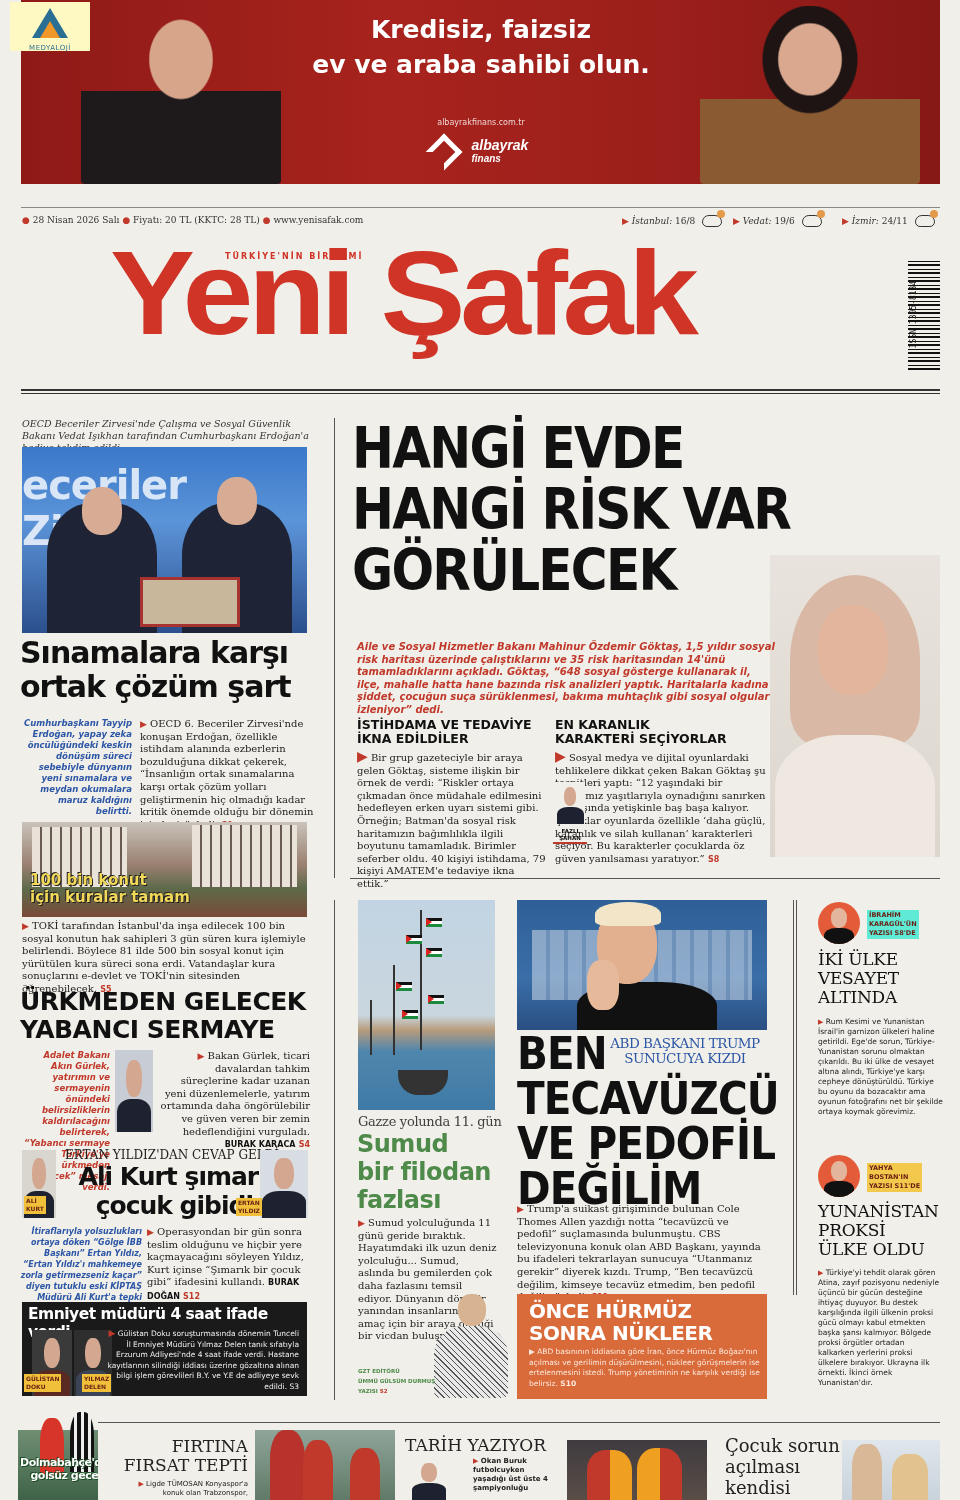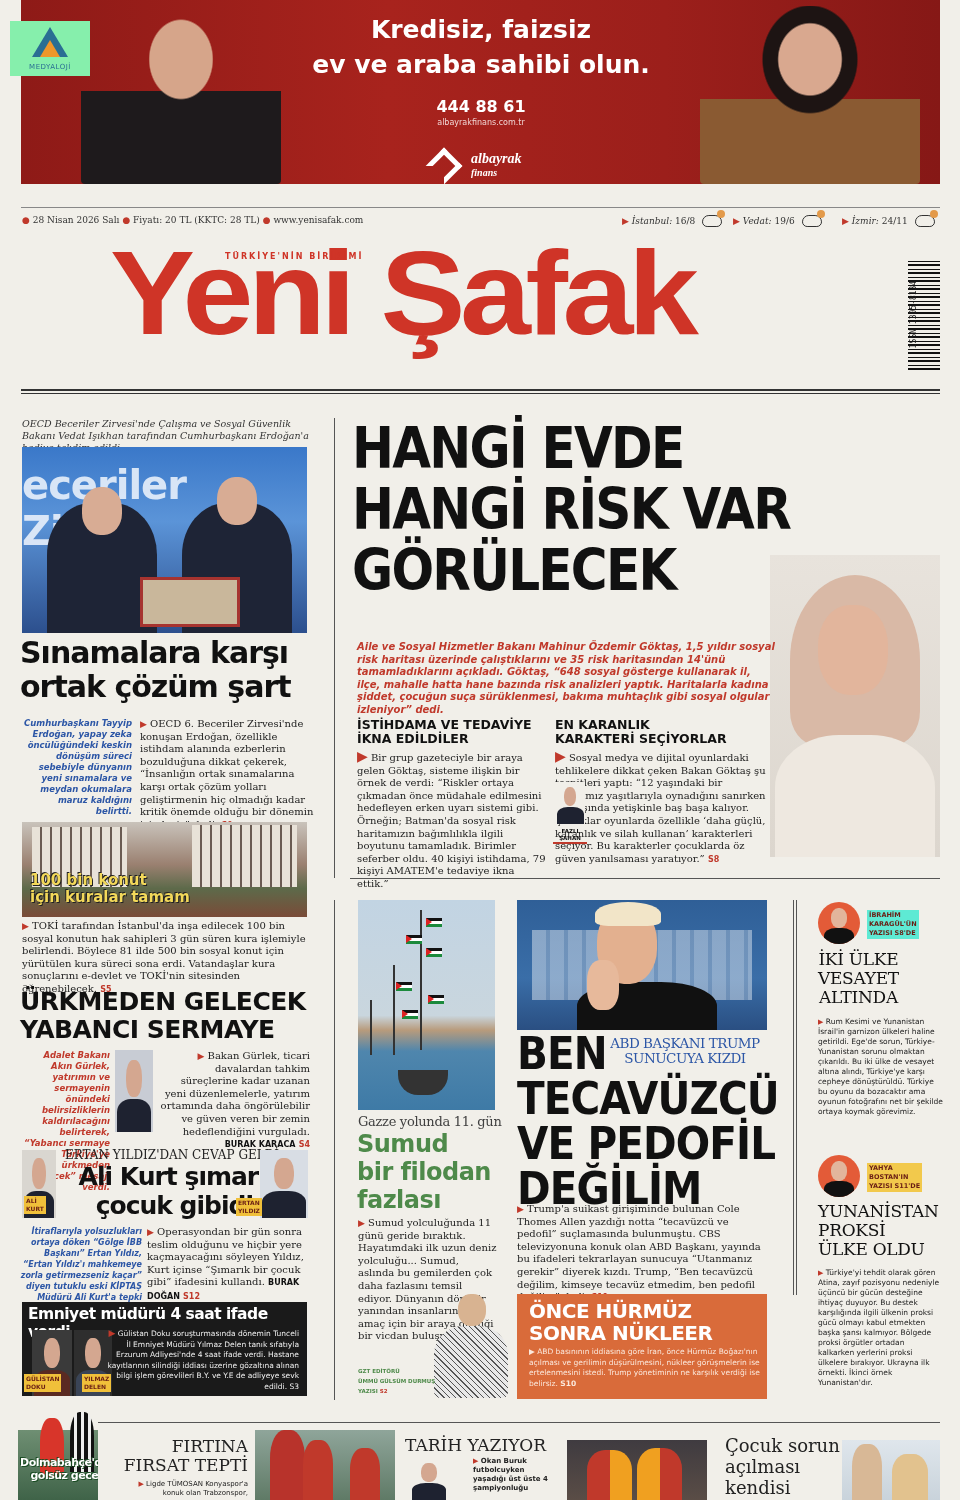--- a/index.html
+++ b/index.html
@@ -8,26 +8,26 @@
   .abs { position: absolute; }
 
   
   .ad { left: 21px; top: 0; width: 919px; height: 184px; background: linear-gradient(90deg,#8e1a17 0%,#a8231d 40%,#9c1f1b 70%,#861816 100%); overflow: hidden; }
   .ad-person { position: absolute; bottom: 0; border-radius: 45% 45% 4px 4px; }
   .ad-person.man { left: 60px; width: 200px; height: 178px; background: radial-gradient(ellipse at 50% 30%, #d6a58a 0 22%, transparent 23%), linear-gradient(180deg, transparent 0 48%, #1e1a1c 48%); }
   .ad-person.woman { right: 20px; width: 220px; height: 178px; background: radial-gradient(ellipse at 50% 30%, #d9a88f 0 20%, #1d1413 21% 30%, transparent 31%), linear-gradient(180deg, transparent 0 52%, #8a5a32 52%); }
   .ad-title { left: 240px; width: 440px; top: 12px; text-align: center; color: #fff; font-family: "DejaVu Sans", sans-serif; font-weight: bold; font-size: 25px; line-height: 35px; }
   .ad-phone { left: 240px; width: 440px; top: 97px; text-align: center; color: #fff; font-family: "DejaVu Sans", sans-serif; font-weight: bold; font-size: 16px; }
   .ad-url { left: 240px; width: 440px; top: 118px; text-align: center; color: #f0d5d3; font-family: "DejaVu Sans", sans-serif; font-size: 8px; }
-  .ad-brand { left: 410px; top: 152px; color: #fff; font-family: Liberation Serif, serif; }
+  .ad-brand { left: 410px; top: 138px; color: #fff; font-family: Liberation Sans, sans-serif; }
   .ad-brand .mark { display:inline-block; width: 26px; height: 26px; border: 5px solid #fff; transform: rotate(45deg); margin-right: 10px; vertical-align: middle; border-bottom-color: transparent; }
   .ad-brand .name { display:inline-block; vertical-align: middle; font-weight: bold; font-style: italic; font-size: 14px; line-height: 14px; }
   .ad-brand .sub { display:block; font-size: 10px; font-weight: bold; font-style: italic; }
 
-  .medya { left: 10px; top: 21px; width: 80px; height: 55px; background: #86efac; }
+  .medya { left: 10px; top: 2px; width: 80px; height: 49px; background: #fef9c3; }
   .medya .tri { position:absolute; left: 22px; top: 6px; width: 0; height: 0; border-left: 18px solid transparent; border-right: 18px solid transparent; border-bottom: 30px solid #2a6e93; }
   .medya .tri2 { position:absolute; left: 30px; top: 19px; width: 0; height: 0; border-left: 10px solid transparent; border-right: 10px solid transparent; border-bottom: 17px solid #f0972a; }
   .medya .txt { position:absolute; left: 0; width: 80px; top: 42px; text-align:center; font-family: "DejaVu Sans", sans-serif; font-size: 7px; color: #2a6e93; letter-spacing: 0.5px; }
 
   
   .topline { left: 21px; top: 207px; width: 919px; border-top: 1px solid #888; }
   .dateline { left: 22px; top: 215px; font-size: 9px; color: #333; }
   .dateline .dot { color: #c0392b; }
   .weather { top: 215px; font-size: 9px; font-style: italic; color: #333; }
   .weather .arr { color: #c0392b; font-style: normal; }
@@ -136,21 +136,20 @@
 </head>
 <body>
 
 <div class="abs ad">
   <div class="ad-person man"></div>
   <div class="ad-person woman"></div>
   <div class="abs ad-title">
     <div>Kredisiz, faizsiz</div>
     <div>ev ve araba sahibi olun.</div>
   </div>
-  <div class="abs ad-phone">444 88 61</div>
   <div class="abs ad-url">albayrakfinans.com.tr</div>
   <div class="abs ad-brand">
     <span class="mark"></span>
     <span class="name"><span>albayrak</span><span class="sub">finans</span></span>
   </div>
 </div>
 
 <div class="abs medya">
   <div class="tri"></div>
   <div class="tri2"></div>
@@ -410,21 +409,21 @@
 
 <div class="abs avatar-circle" style="left:818px;top:902px;">
   <div class="face"></div>
   <div class="body"></div>
 </div>
 <div class="abs tag-yellow" style="left:867px;top:910px;font-size:6.5px;line-height:9px;background:#5eead4;">
   <div>İBRAHİM</div>
   <div>KARAGÜL'ÜN</div>
   <div>YAZISI S8'DE</div>
 </div>
-<div class="abs col-title" style="left:818px;top:950px;text-align:center;">
+<div class="abs col-title" style="left:818px;top:950px;">
   <div>İKİ ÜLKE</div>
   <div>VESAYET</div>
   <div>ALTINDA</div>
 </div>
 <div class="abs col-txt" style="left:818px;top:1017px;width:125px;">
   <span class="arr-r" style="font-size:7px">▶</span>
   <span>Rum Kesimi ve Yunanistan İsrail'in garnizon ülkeleri haline getirildi. Ege'de sorun, Türkiye-Yunanistan sorunu olmaktan çıkarıldı. Bu iki ülke de vesayet altına alındı, Türkiye'ye karşı cepheye dönüştürüldü. Türkiye bu oyunu da bozacaktır ama oyunun fotoğrafını net bir şekilde ortaya koymak görevimiz.</span>
 </div>
 
 <div class="abs avatar-circle" style="left:818px;top:1155px;">

